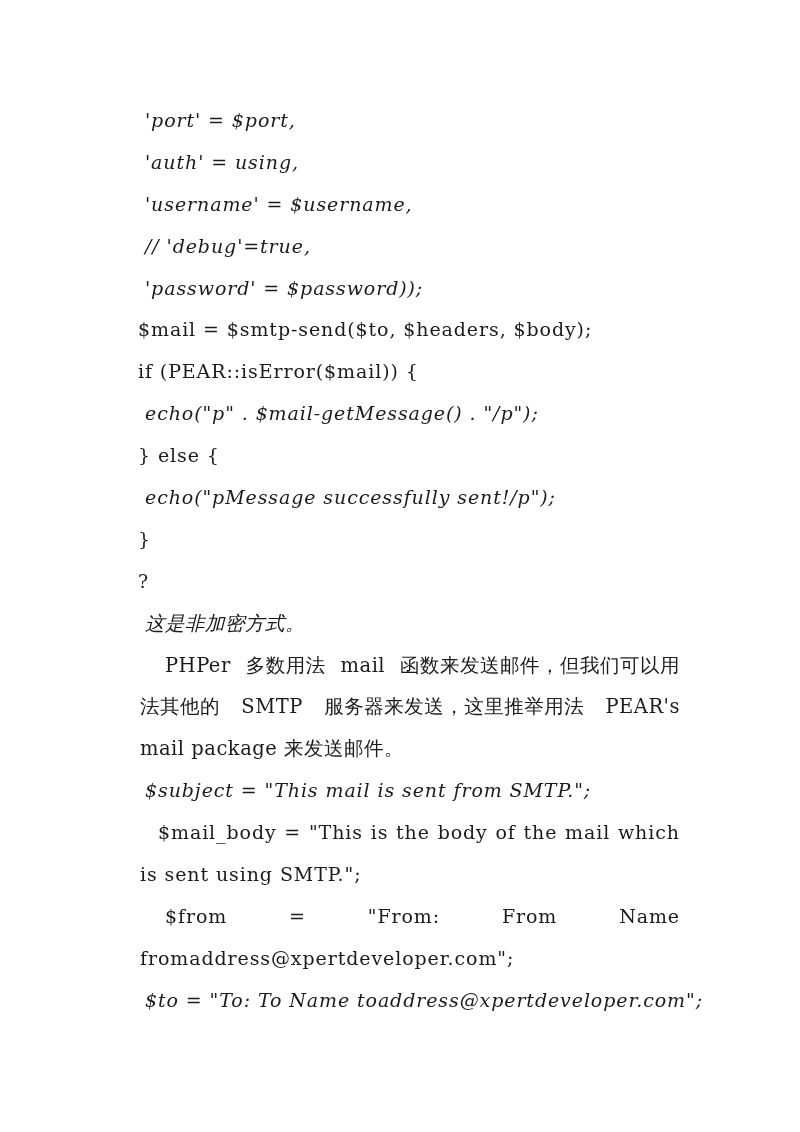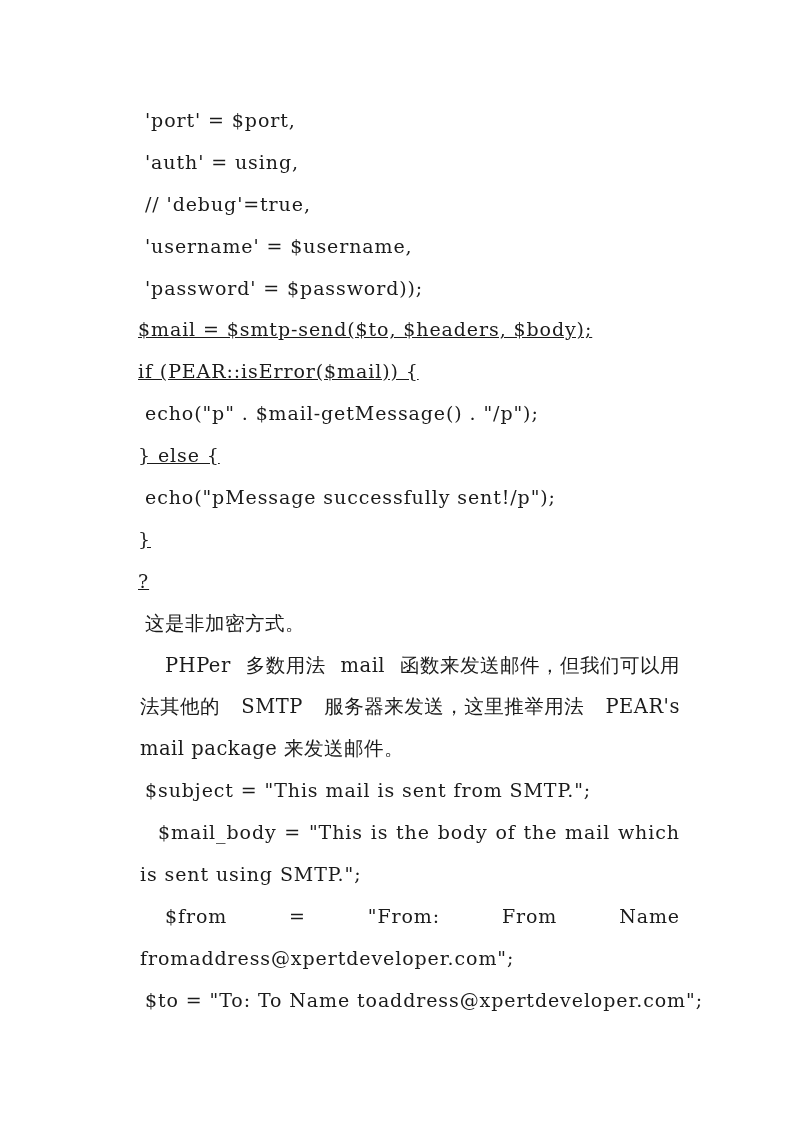--- a/index.html
+++ b/index.html
@@ -37,22 +37,22 @@
 
   
   .line.code {
     font-family: "DejaVu Serif", "Liberation Serif", serif;
     font-size: 19px;
     letter-spacing: 0.9px;
   }
 
   
   .ind-0  { padding-left: 0px; margin-left: 20px;  }
-  .ind-1  { padding-left: 18px; text-decoration: underline; }
-  .ind-2  { padding-left: 25px; }
+  .ind-1  { padding-left: 18px; }
+  .ind-2  { padding-left: 25px; font-style: italic; }
 
   
   .justify {
     display: flex;
     justify-content: space-between;
     white-space: pre;
   }
   .justify > span { white-space: pre; }
 
   .cjk {
@@ -62,22 +62,22 @@
   }
 </style>
 </head>
 <body>
 
 <div class="page">
   <div class="content">
 
     <div class="line code ind-2">'port' = $port,</div>
     <div class="line code ind-2">'auth' = using,</div>
+    <div class="line code ind-2">'username' = $username,</div>
     <div class="line code ind-2">// 'debug'=true,</div>
-    <div class="line code ind-2">'username' = $username,</div>
     <div class="line code ind-2">'password' = $password));</div>
     <div class="line code ind-1">$mail = $smtp-send($to, $headers, $body);</div>
     <div class="line code ind-1">if (PEAR::isError($mail)) {</div>
     <div class="line code ind-2">echo("p" . $mail-getMessage() . "/p");</div>
     <div class="line code ind-1">} else {</div>
     <div class="line code ind-2">echo("pMessage successfully sent!/p");</div>
     <div class="line code ind-1">}</div>
     <div class="line code ind-1">?</div>
 
     <div class="line cjk ind-2">这是非加密方式。</div>

